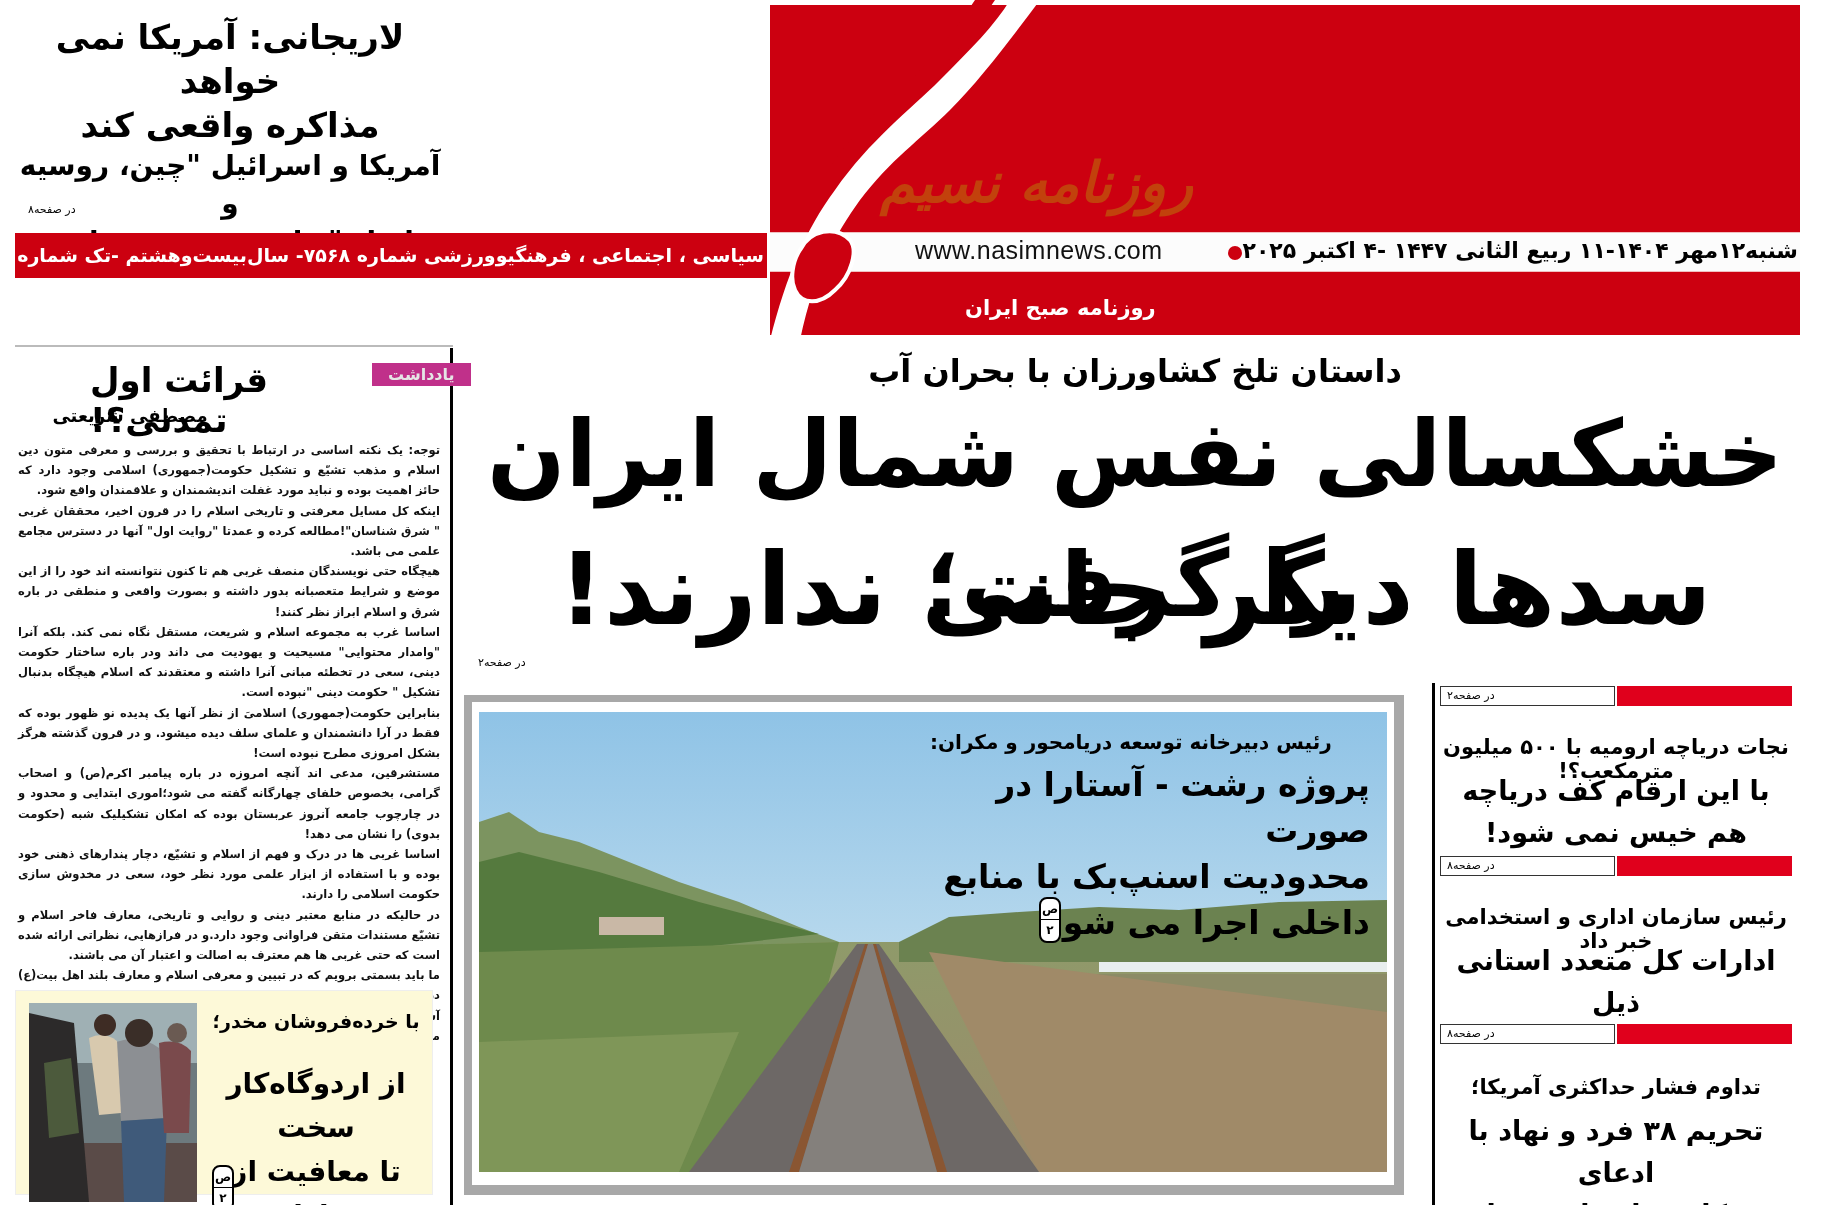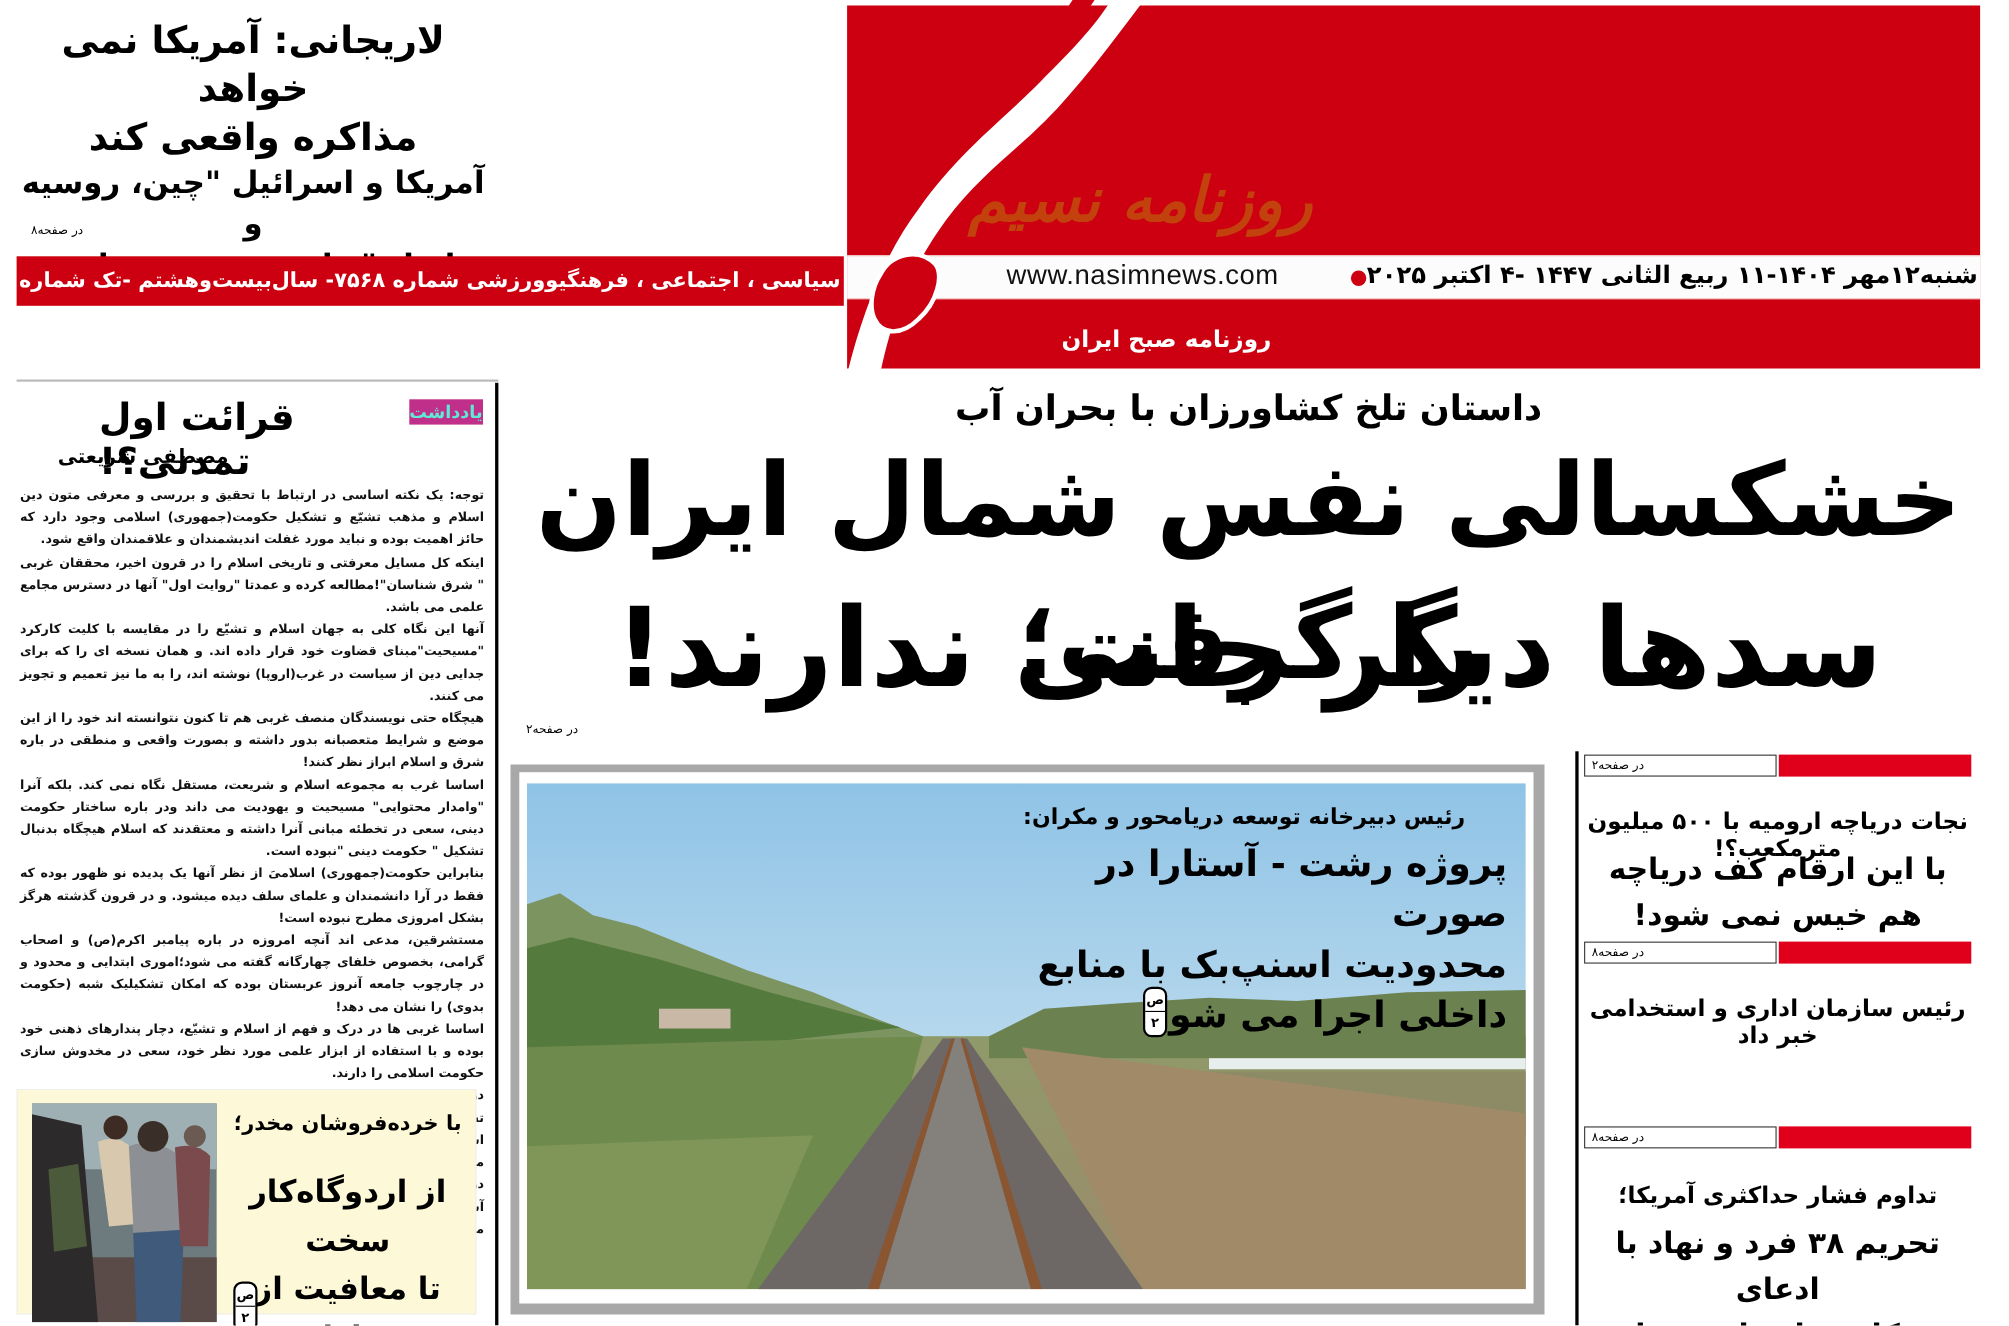--- a/index.html
+++ b/index.html
@@ -31,21 +31,21 @@
 
   
   #kicker { left: 480px; top: 352px; width: 1310px; text-align: center; font-size: 32px; font-weight: bold; }
   #headline-1 { left: 480px; top: 390px; width: 1310px; text-align: center; font-size: 92px; font-weight: bold; line-height: 130px; letter-spacing: -2px; }
   #headline-2 { left: 480px; top: 520px; width: 1310px; text-align: center; font-size: 100px; font-weight: bold; line-height: 140px; letter-spacing: -2px; }
   #headline-ref { left: 478px; top: 656px; font-size: 11px; }
 
   
   #left-divider { left: 450px; top: 348px; width: 3px; height: 857px; background: #000; }
   #left-top-rule { left: 15px; top: 345px; width: 438px; height: 2px; background: #bbb; }
-  #note-badge { left: 372px; top: 363px; padding: 2px 0; background: #c0308a; color: #5eead4; font-size: 16px; font-weight: bold; }
+  #note-badge { left: 372px; top: 363px; padding: 2px 16px; background: #c0308a; color: #e5e5e5; font-size: 16px; font-weight: bold; }
   #note-title { left: 90px; top: 360px; width: 270px; text-align: left; font-size: 34px; font-weight: bold; }
   #note-author { left: 40px; top: 405px; width: 180px; text-align: center; font-size: 18px; font-weight: bold; }
   #note-body { left: 18px; top: 440px; width: 422px; font-size: 11.5px; line-height: 20.2px; text-align: justify; font-weight: bold; color: #111; }
 
   #promo-box { left: 15px; top: 990px; width: 418px; height: 205px; background: #fdf9d8; border: 1px solid #eee; }
   #promo-img { left: 29px; top: 1003px; width: 168px; height: 199px; }
   #promo-kicker { left: 205px; top: 1005px; width: 222px; text-align: center; font-size: 19px; font-weight: bold; line-height: 32px; }
   #promo-title { left: 205px; top: 1066px; width: 222px; text-align: center; font-size: 28px; font-weight: bold; line-height: 44px; }
   .page-ref-pill { border: 2px solid #000; border-radius: 8px; width: 22px; height: 46px; font-size: 12px; font-weight: bold; text-align: center; line-height: 20px; background: #fff; }
   #promo-pill { left: 212px; top: 1165px; }
@@ -99,21 +99,20 @@
 <div id="headline-ref" class="abs">در صفحه۲</div>
 
 <div id="left-top-rule" class="abs"></div>
 <div id="left-divider" class="abs"></div>
 <div id="note-badge" class="abs">یادداشت</div>
 <div id="note-title" class="abs">قرائت اول تمدنی؟!</div>
 <div id="note-author" class="abs">مصطفی شریعتی</div>
 <div id="note-body" class="abs">
   <p>توجه: یک نکته اساسی در ارتباط با تحقیق و بررسی و معرفی متون دین اسلام و مذهب تشیّع و تشکیل حکومت(جمهوری) اسلامی وجود دارد که حائز اهمیت بوده و نباید مورد غفلت اندیشمندان و علاقمندان واقع شود.</p>
   <p>اینکه کل مسایل معرفتی و تاریخی اسلام را در قرون اخیر، محققان غربی " شرق شناسان"!مطالعه کرده و عمدتا "روایت اول" آنها در دسترس مجامع علمی می باشد.</p>
-  <p>آنها این نگاه کلی به جهان اسلام و تشیّع را در مقایسه با کلیت کارکرد "مسیحیت"مبنای قضاوت خود قرار داده اند. و همان نسخه ای را که برای جدایی دین از سیاست در غرب(اروپا) نوشته اند، را به ما نیز تعمیم و تجویز می کنند.</p>
   <p>هیچگاه حتی نویسندگان منصف غربی هم تا کنون نتوانسته اند خود را از این موضع و شرایط متعصبانه بدور داشته و بصورت واقعی و منطقی در باره شرق و اسلام ابراز نظر کنند!</p>
   <p>اساسا غرب به مجموعه اسلام و شریعت، مستقل نگاه نمی کند. بلکه آنرا "وامدار محتوایی" مسیحیت و یهودیت می داند ودر باره ساختار حکومت دینی، سعی در تخطئه مبانی آنرا داشته و معتقدند که اسلام هیچگاه بدنبال تشکیل " حکومت دینی "نبوده است.</p>
   <p>بنابراین حکومت(جمهوری) اسلامیَ از نظر آنها یک پدیده نو ظهور بوده که فقط در آرا دانشمندان و علمای سلف دیده میشود. و در قرون گذشته هرگز بشکل امروزی مطرح نبوده است!</p>
   <p>مستشرقین، مدعی اند آنچه امروزه در باره پیامبر اکرم(ص) و اصحاب گرامی، بخصوص خلفای چهارگانه گفته می شود؛اموری ابتدایی و محدود و در چارچوب جامعه آنروز عربستان بوده که امکان تشکیلیک شبه (حکومت بدوی) را نشان می دهد!</p>
   <p>اساسا غربی ها در درک و فهم از اسلام و تشیّع، دچار پندارهای ذهنی خود بوده و با استفاده از ابزار علمی مورد نظر خود، سعی در مخدوش سازی حکومت اسلامی را دارند.</p>
   <p>در حالیکه در منابع معتبر دینی و روایی و تاریخی، معارف فاخر اسلام و تشیّع مستندات متقن فراوانی وجود دارد.و در فرازهایی، نظراتی ارائه شده است که حتی غربی ها هم معترف به اصالت و اعتبار آن می باشند.</p>
   <p>ما باید بسمتی برویم که در تبیین و معرفی اسلام و معارف بلند اهل بیت(ع) در متون و منابع معتبر خود غور و بررسی دقیقتر کنیم. و از این راه ، زمینه آشنایی دیگران و بخصوص دانشمندان با انصاف غربی این عصر را با این منابع ارزشمند فراهم سازیم.</p>
 </div>
 
 <div id="promo-box" class="abs"></div>
@@ -202,20 +201,21 @@
     <div>با این ارقام کف دریاچه</div>
     <div>هم خیس نمی شود!</div>
   </div>
 </div>
 
 <div>
   <div class="rc-refbar" style="top:856px;">در صفحه۸</div>
   <div class="rc-redbar" style="top:856px;"></div>
   <div class="rc-kicker" style="top:905px;">رئیس سازمان اداری و استخدامی خبر داد</div>
   <div class="rc-title" style="top:940px;">
+    <div>ادارات کل متعدد استانی ذیل</div>
   </div>
 </div>
 
 <div>
   <div class="rc-refbar" style="top:1024px;">در صفحه۸</div>
   <div class="rc-redbar" style="top:1024px;"></div>
   <div class="rc-kicker" style="top:1075px;">تداوم فشار حداکثری آمریکا؛</div>
   <div class="rc-title" style="top:1110px;">
     <div>تحریم ۳۸ فرد و نهاد با ادعای</div>
     <div>همکاری با وزارت دفاع ایران</div>

